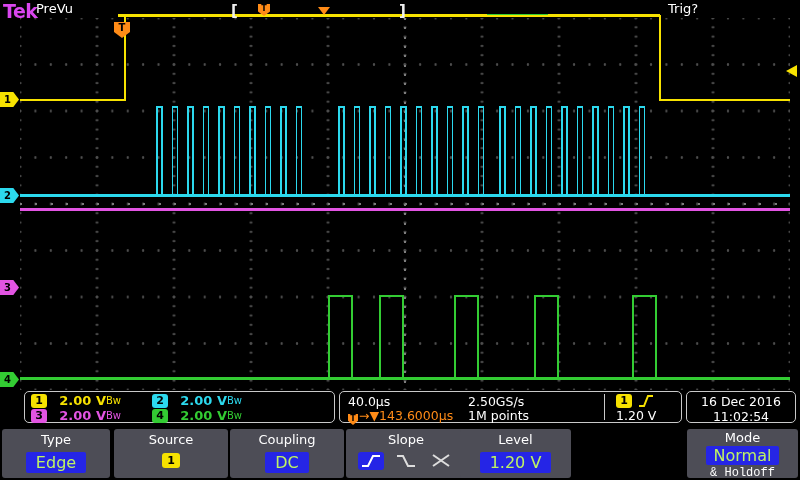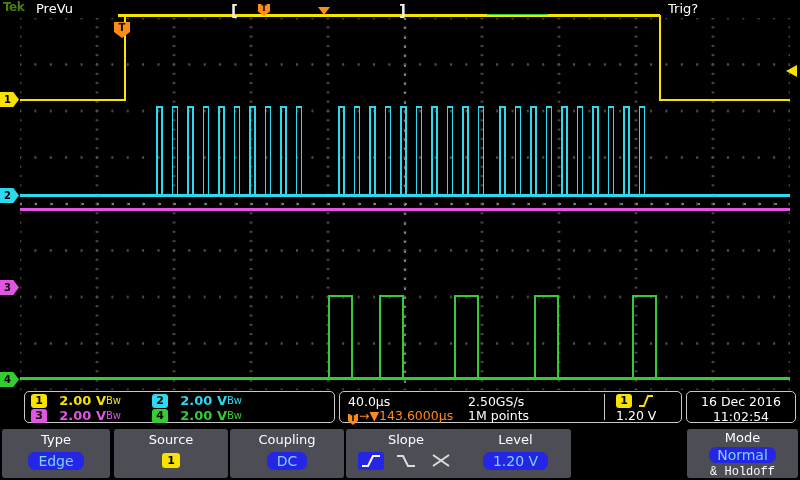--- a/index.html
+++ b/index.html
@@ -46,22 +46,22 @@
     font-size:11px;font-weight:bold;text-align:center;line-height:14px;}
   .rrow{display:flex;align-items:center;height:15px;padding-left:6px;}
   .scale{width:54px;font-size:13px;font-weight:bold;margin-left:5px;text-align:right;}
   .bw{width:22px;font-size:10px;}
   .g2{margin-left:24px;}
   .mtext{position:absolute;font-size:12.5px;white-space:nowrap;}
   
   .menu-btn{position:absolute;top:429px;height:49px;background:#4d4d56;border-radius:3px;
     box-sizing:border-box;text-align:center;color:#fff;}
   .btn-label{font-size:13px;margin-top:3px;}
-  .pill{display:inline-block;background:#2525e6;color:#7dd3fc;font-size:14px;
-    padding:1px 10px;border-radius:7px;margin-top:5px;}
+  .pill{display:inline-block;background:#2525e6;color:#bef264;font-size:16px;
+    padding:1px 10px;border-radius:2px;margin-top:5px;}
   .slope-row{display:flex;gap:9px;justify-content:center;margin-top:5px;}
   .slope-ic{width:26px;height:18px;border-radius:3px;}
   .slope-sel{background:#2525e6;}
   .mode-extra{font-size:12px;margin-top:1px;font-family:Liberation Mono, monospace;}
 </style>
 </head>
 <body>
 
 <div id="screen">
 
@@ -73,21 +73,21 @@
     <path id="rec-ch1" d="M118 15 H660" stroke-width="3" stroke="#f7e200"></path>
     <path id="rec-ch4" d="M487 15 H548" stroke-width="3" stroke="#33cc33"></path>
     <path id="ch1-trace" stroke-width="2.5" d="M20 100 H125 V16 H660 V100 H790" stroke="#f7e200"></path>
     <path id="ch2-base" stroke-width="3" d="M20 195 H790" stroke="#2cd9ee"></path>
     <path id="ch2-pulses" stroke-width="1.6" d="M157 195 V107 h5 V195 M172.5 195 V107 h5 V195 M188 195 V107 h5 V195 M203.5 195 V107 h5 V195 M219 195 V107 h5 V195 M234.5 195 V107 h5 V195 M250 195 V107 h5 V195 M265.5 195 V107 h5 V195 M281 195 V107 h5 V195 M296.5 195 V107 h5 V195 M339 195 V107 h5 V195 M354.5 195 V107 h5 V195 M370 195 V107 h5 V195 M385.5 195 V107 h5 V195 M401 195 V107 h5 V195 M416.5 195 V107 h5 V195 M432 195 V107 h5 V195 M447.5 195 V107 h5 V195 M463 195 V107 h5 V195 M478.5 195 V107 h5 V195 M500 195 V107 h5 V195 M515.5 195 V107 h5 V195 M531 195 V107 h5 V195 M546.5 195 V107 h5 V195 M562 195 V107 h5 V195 M577.5 195 V107 h5 V195 M593 195 V107 h5 V195 M608.5 195 V107 h5 V195 M624 195 V107 h5 V195 M639.5 195 V107 h5 V195 " stroke="#2cd9ee"></path>
     <path id="ch3-trace" stroke-width="3" d="M20 209 H790" stroke="#e254e2"></path>
     <path id="ch4-base" stroke-width="3" d="M20 378 H790" stroke="#33cc33"></path>
     <path id="ch4-pulses" stroke-width="2" d="M329 378 V296 H352 V378 M380 378 V296 H403 V378 M455 378 V296 H478 V378 M535 378 V296 H558 V378 M633 378 V296 H656 V378 " stroke="#33cc33"></path>
   </svg>
 
-  <div class="abs" style="left:3px;top:0;font-size:12px;font-weight:bold;color:#4d7c0f;letter-spacing:-0.5px;">Tek</div>
+  <div class="abs" style="left:3px;top:0;font-size:19px;font-weight:bold;color:#d946ef;letter-spacing:-0.5px;">Tek</div>
   <div class="abs white" style="left:36px;top:1px;font-size:13px;">PreVu</div>
   <div class="abs bracket" style="left:231px;">[</div>
   <div class="abs bracket" style="left:399px;">]</div>
   <div class="abs tflag" id="trig-flag-record">T</div>
   <div class="abs" id="expansion-tri"></div>
   <div class="abs white" style="left:668px;top:1px;font-size:13px;">Trig?</div>
 
   <div class="abs tflag" id="trig-flag-main">T</div>
   <div class="ch-marker bg1" style="top:92px;">1</div>
   <div class="ch-marker bg2" style="top:188px;">2</div>

